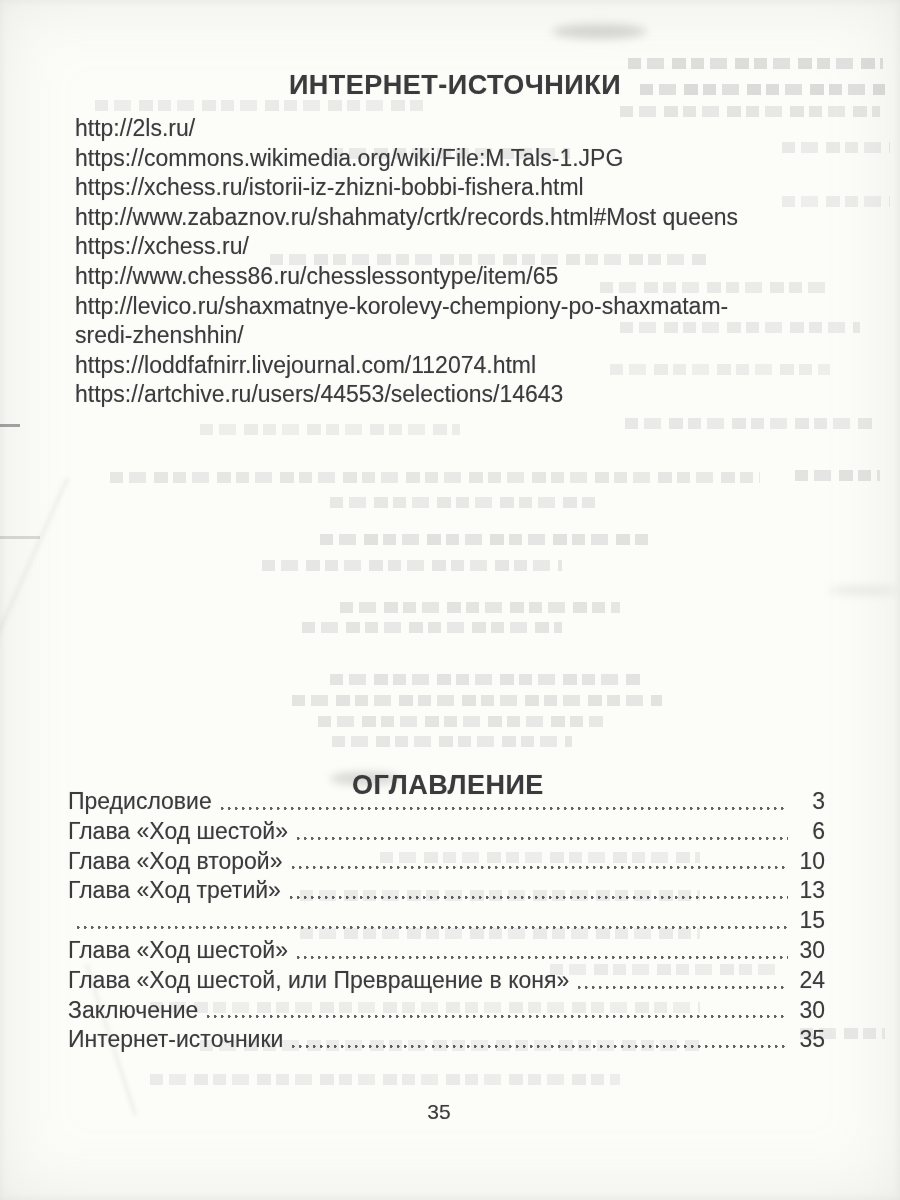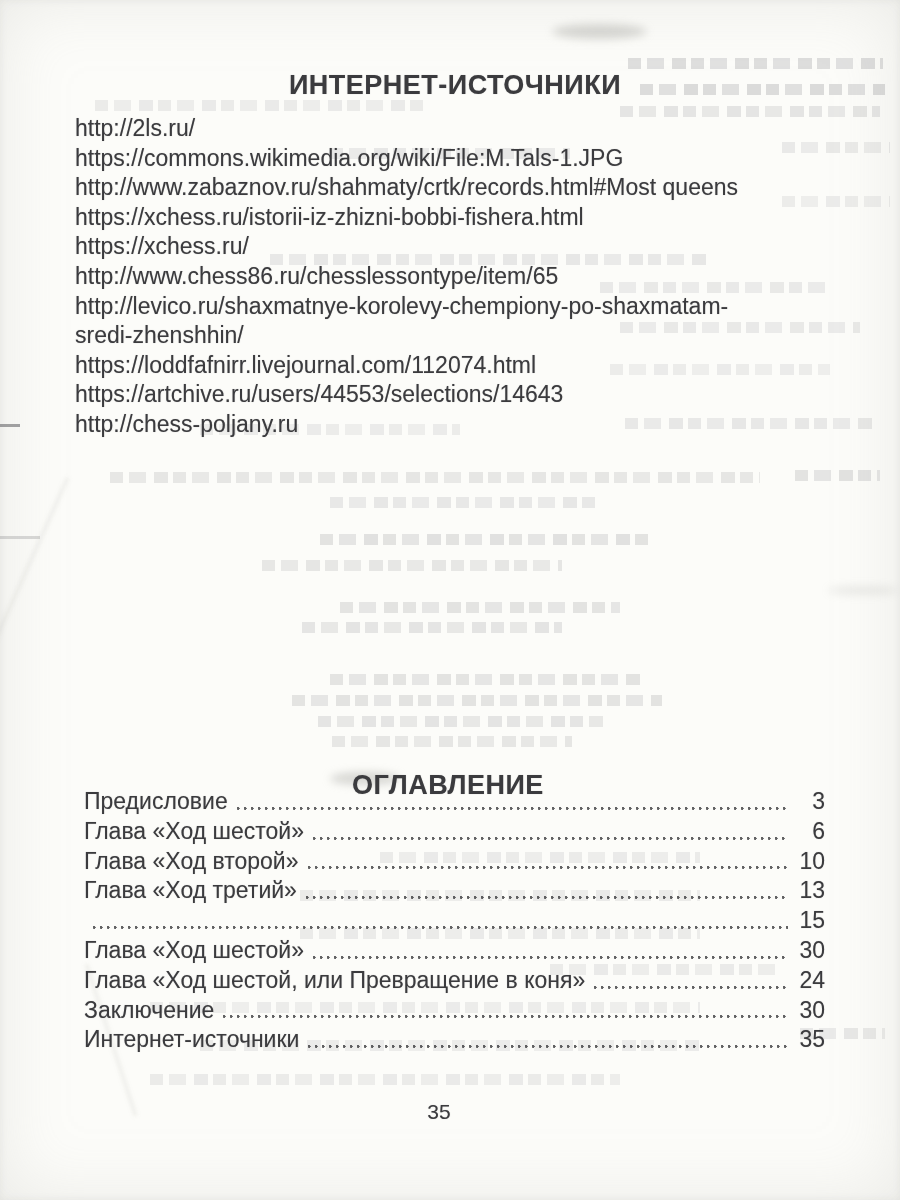--- a/index.html
+++ b/index.html
@@ -37,21 +37,21 @@
   }
   .url-line { height: 29.6px; }
 
   
   .toc-list {
     position: absolute;
     left: 68px; top: 787px; width: 757px;
     font-size: 23px;
     line-height: 29.8px;
   }
-  .toc-row { display: flex; align-items: flex-end; height: 29.8px; margin-left: 16px; }
+  .toc-row { display: flex; align-items: flex-end; height: 29.8px; }
   .toc-label { white-space: nowrap; }
   .toc-dots {
     flex: 1;
     align-self: flex-end;
     height: 5px;
     margin: 0 7px 6px 8px;
     background-image: radial-gradient(circle at 2.2px 2.4px, var(--ink, #3b3b3e) 1.25px, transparent 1.6px);
     background-size: 7px 5px;
     background-repeat: repeat-x;
     opacity: .8;
@@ -142,29 +142,28 @@
   <div class="edge-mark" style="left:0; top:424px; width:20px; height:3px;"></div>
   <div class="edge-mark" style="left:0; top:536px; width:40px; height:3px; opacity:.4"></div>
   <div class="crease" style="left:30px; top:470px; width:2px; height:180px; transform:rotate(24deg);"></div>
   <div class="crease" style="left:110px; top:960px; width:2px; height:160px; transform:rotate(-18deg);"></div>
 
   <h1 class="section-title sources-title ink-soft">ИНТЕРНЕТ-ИСТОЧНИКИ</h1>
 
   <div class="url-list ink-soft">
     <div class="url-line">http://2ls.ru/</div>
     <div class="url-line">https://commons.wikimedia.org/wiki/File:M.Tals-1.JPG</div>
+    <div class="url-line">https://xchess.ru/istorii-iz-zhizni-bobbi-fishera.html</div>
     <div class="url-line">http://www.zabaznov.ru/shahmaty/crtk/records.html#Most queens</div>
-    <div class="url-line">https://xchess.ru/istorii-iz-zhizni-bobbi-fishera.html</div>
     <div class="url-line">https://xchess.ru/</div>
     <div class="url-line">http://www.chess86.ru/chesslessontype/item/65</div>
     <div class="url-line">http://levico.ru/shaxmatnye-korolevy-chempiony-po-shaxmatam-</div>
     <div class="url-line">sredi-zhenshhin/</div>
     <div class="url-line">https://loddfafnirr.livejournal.com/112074.html</div>
     <div class="url-line">https://artchive.ru/users/44553/selections/14643</div>
-    <div class="url-line">http://chess-poljany.ru</div>
   </div>
 
   <h2 class="section-title toc-title ink-soft">ОГЛАВЛЕНИЕ</h2>
 
   <div class="toc-list ink-soft">
     <div class="toc-row">
       <span class="toc-label">Предисловие</span>
       <span class="toc-dots"></span>
       <span class="toc-page">3</span>
     </div>

